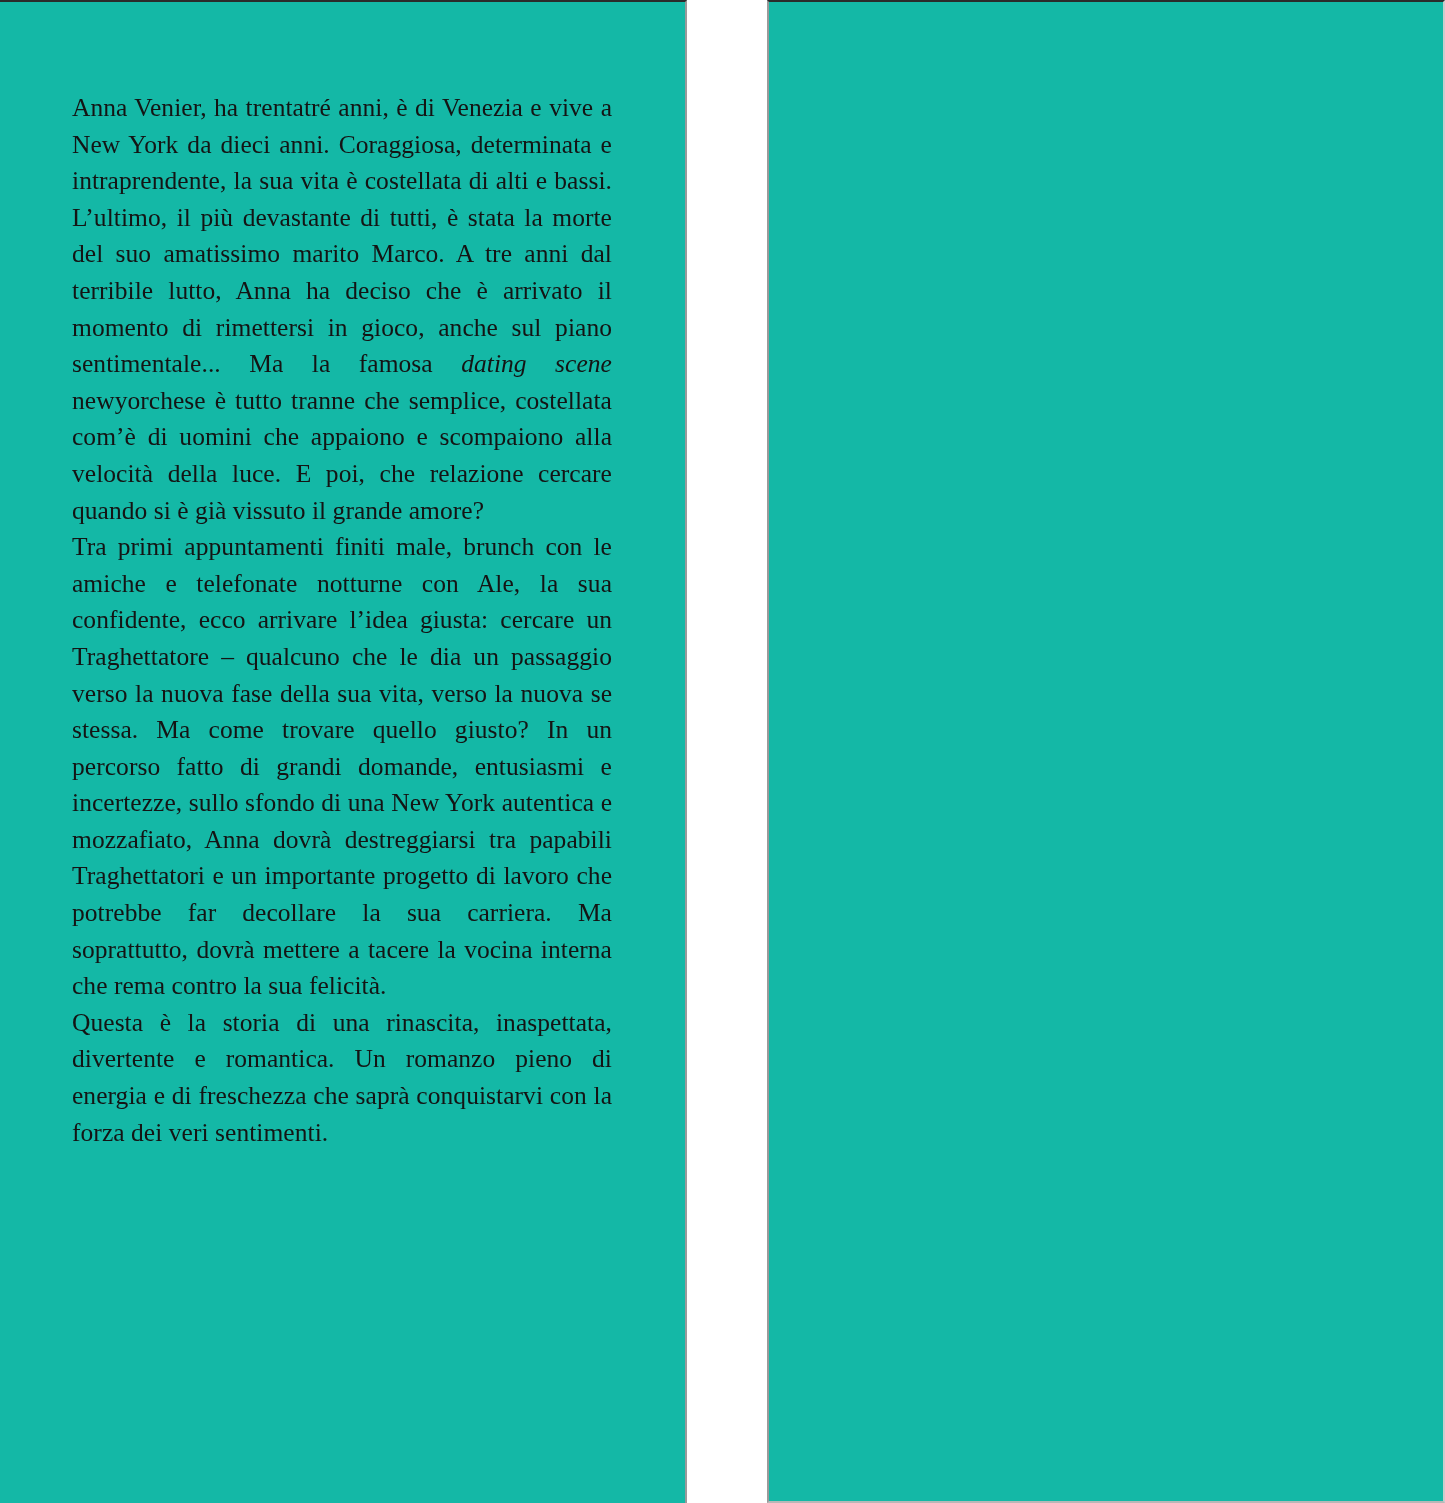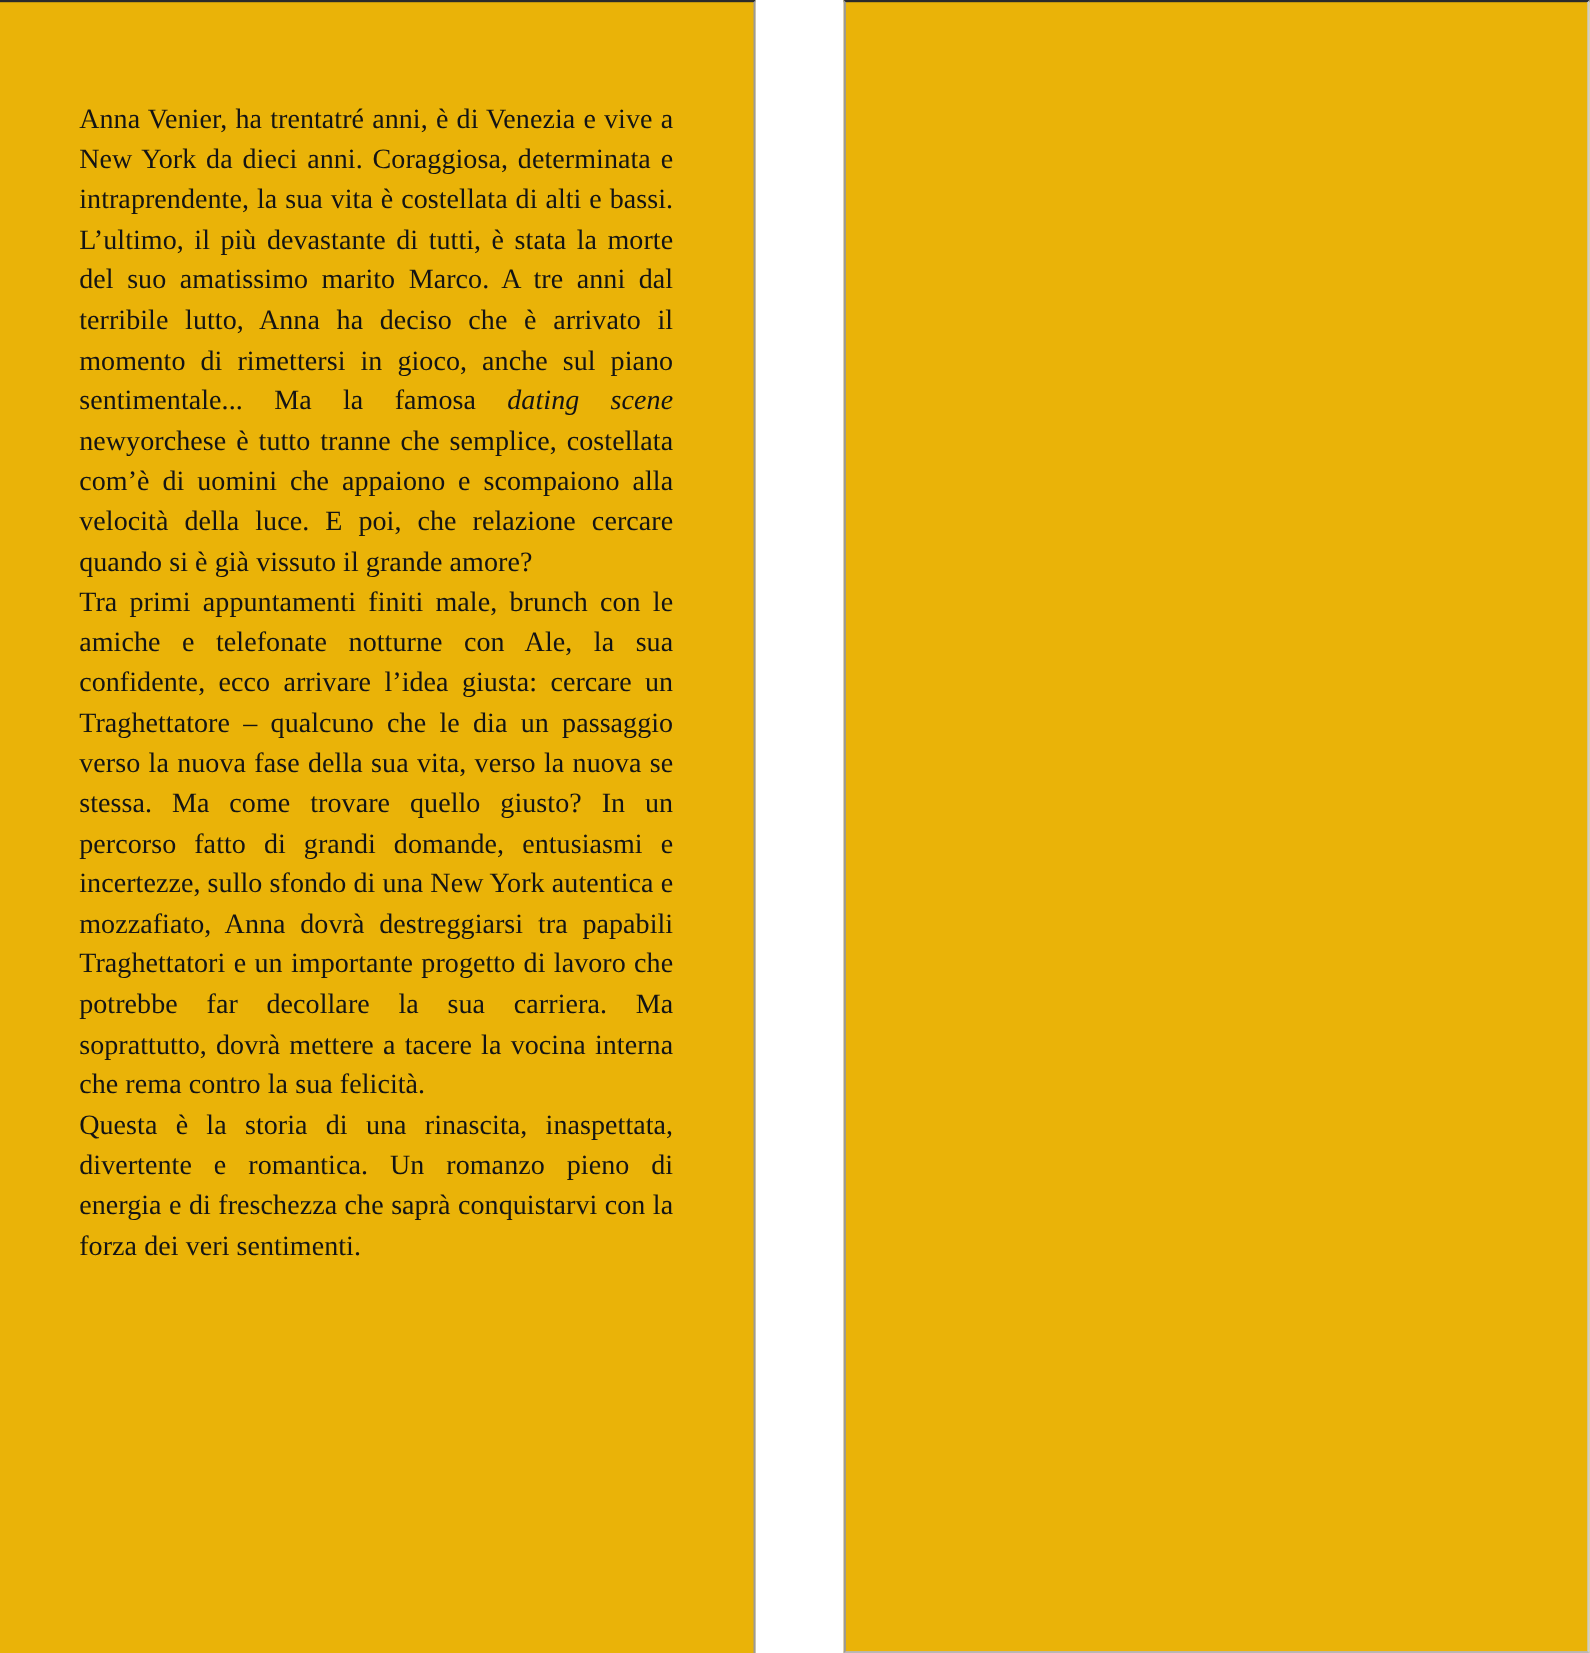--- a/index.html
+++ b/index.html
@@ -19,21 +19,21 @@
     position: relative;
     width: 1445px;
     height: 1503px;
     background: #ffffff;
   }
 
   
   .panel {
     position: absolute;
     top: 0;
-    background: #eab308;
+    background: #14b8a6;
     box-sizing: border-box;
     padding-left: 36px;
   }
 
   #left-panel {
     left: 0;
     width: 687px;
     height: 1503px;
     border-top: 2px solid #2b2b2b;
     border-right: 2px solid #9a9a9a;

